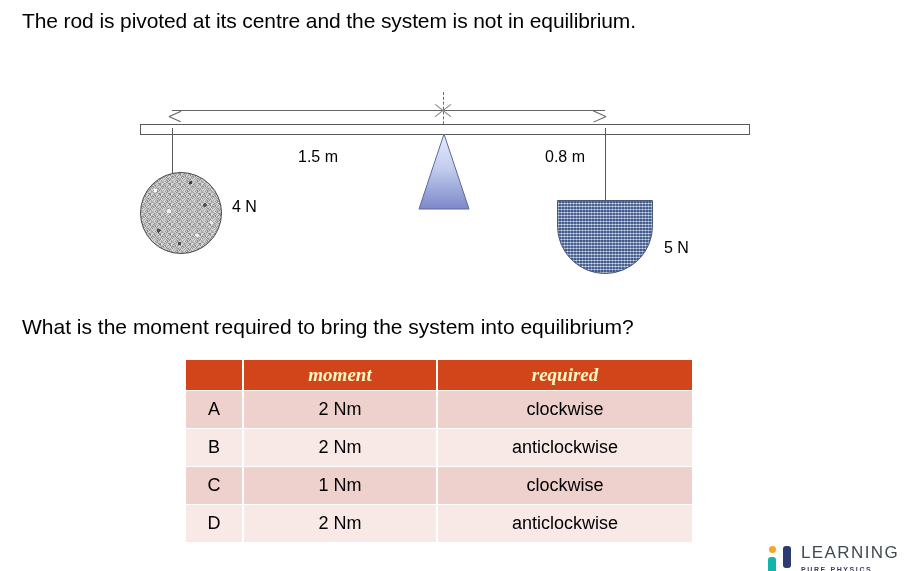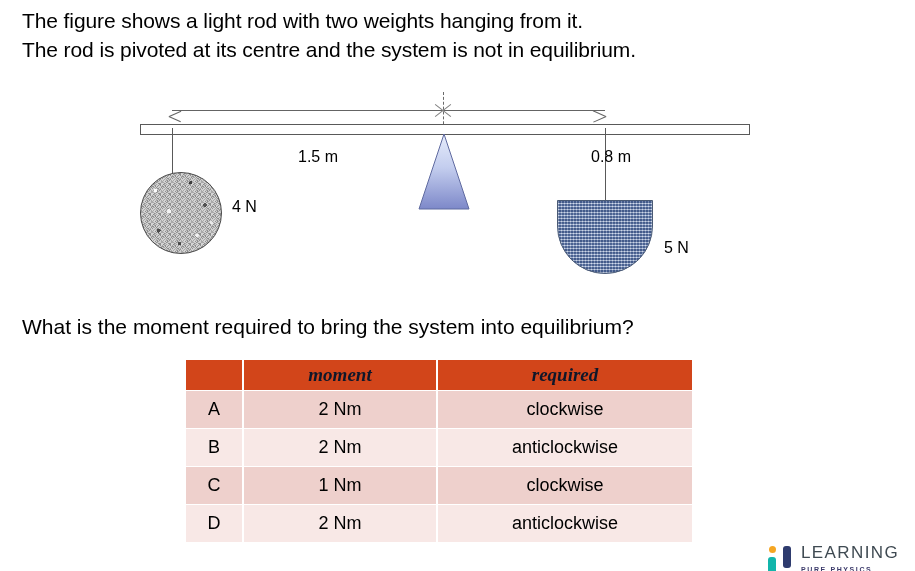--- a/index.html
+++ b/index.html
@@ -188,38 +188,38 @@
   }
 
   
   .fig-label {
     position: absolute;
     font-size: 16px;
     color: #000000;
     white-space: nowrap;
   }
   .lbl-15m { left: 298px; top: 148px; }
-  .lbl-08m { left: 545px; top: 148px; margin-left: 46px; }
+  .lbl-08m { left: 545px; top: 148px; }
   .lbl-4n  { left: 232px; top: 198px; }
   .lbl-5n  { left: 664px; top: 214px; margin-top: 25px; }
 
   
   .opt-table {
     position: absolute;
     left: 184px;
     top: 359px;
     width: 506px;
     border-collapse: separate;
     border-spacing: 2px 1px;
     table-layout: fixed;
     font-size: 18px;
   }
   .opt-table th {
     background: #d2451a;
-    color: #0f172a;
+    color: #fef9c3;
     font-family: "Liberation Serif", serif;
     font-style: italic;
     font-weight: bold;
     font-size: 19px;
     height: 30px;
     padding: 0;
     text-align: center;
     border: 0;
   }
   .opt-table td {
@@ -282,21 +282,20 @@
     font-weight: bold;
     letter-spacing: 1.6px;
     color: #3d3b6b;
     margin-top: 4px;
   }
 </style>
 </head>
 <body>
 
 <div class="intro">
-  <div>The figure shows a light rod with two weights hanging from it.</div>
   <div>The rod is pivoted at its centre and the system is not in equilibrium.</div>
 </div>
 
 <div class="figure">
 
   <div class="dim-line"></div>
   <div class="arrow-head arrow-left"></div>
   <div class="arrow-head arrow-right"></div>
 
   <div class="cross">

